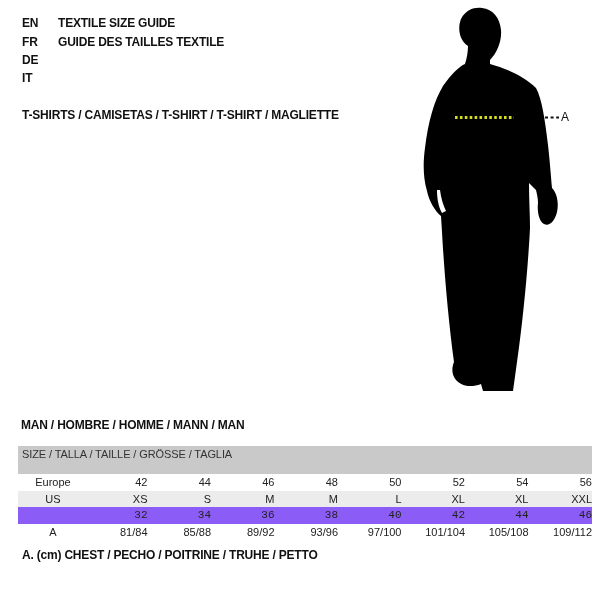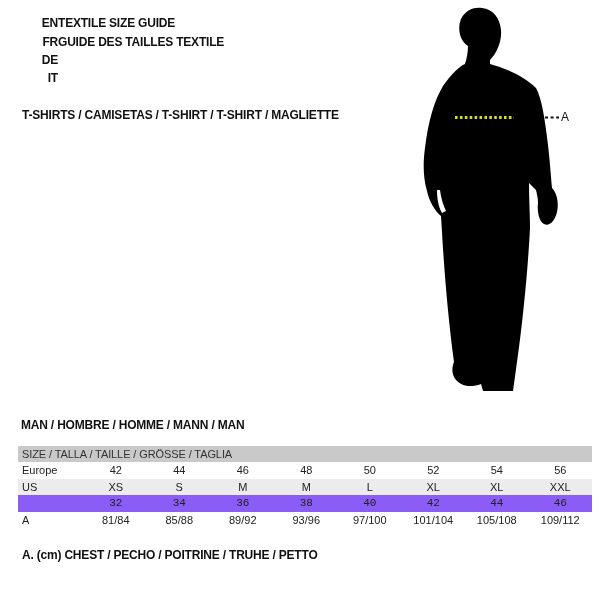--- a/index.html
+++ b/index.html
@@ -6,41 +6,41 @@
   body{
     width:600px;height:600px;position:relative;overflow:hidden;
     background:#ffffff;
     font-family:"Liberation Sans", sans-serif;
     -webkit-font-smoothing:antialiased;
   }
   .abs{position:absolute;}
 
   
   .lang-block{left:22px;top:14px;}
-  .lang-row{display:flex;height:18.4px;align-items:center;text-align:right;}
+  .lang-row{display:flex;height:18.4px;align-items:center;}
   .lang-code{width:36px;font-size:12px;font-weight:bold;color:#111;letter-spacing:-0.2px;}
   .lang-text{font-size:12px;font-weight:bold;color:#111;letter-spacing:-0.2px;}
 
   
   .cat-block{left:22px;top:106px;}
   .cat-line{font-size:12px;font-weight:bold;color:#111;letter-spacing:-0.2px;line-height:18.4px;white-space:nowrap;}
 
   
   .fig-svg{left:0;top:0;}
   .measure-label{left:561px;top:110px;font-size:12px;color:#111;letter-spacing:0;}
 
   
   .section-title{left:21px;top:418px;font-size:12px;font-weight:bold;color:#111;letter-spacing:-0.2px;white-space:nowrap;}
 
   
   .size-table{left:18px;top:446px;width:574px;}
-  .t-header{height:16px;line-height:16px;font-size:11px;color:#333;padding-left:4px;letter-spacing:-0.1px;}
+  .t-header{height:28px;line-height:16px;font-size:11px;color:#333;padding-left:4px;letter-spacing:-0.1px;}
   .t-row{display:grid;grid-template-columns:66px repeat(8,1fr);height:16.5px;align-items:center;font-size:11px;color:#222;}
-  .t-label{text-align:left;padding-left:4px;}
-  .t-val{text-align:center;}
+  .t-label{text-align:center;padding-left:4px;}
+  .t-val{text-align:right;}
 
   
   .footnote{left:22px;top:548px;font-size:12px;font-weight:bold;color:#111;letter-spacing:-0.2px;white-space:nowrap;text-align:center;}
 </style>
 </head>
 <body>
 
 <div class="abs lang-block">
     <div class="lang-row">
       <span class="lang-code">EN</span>

